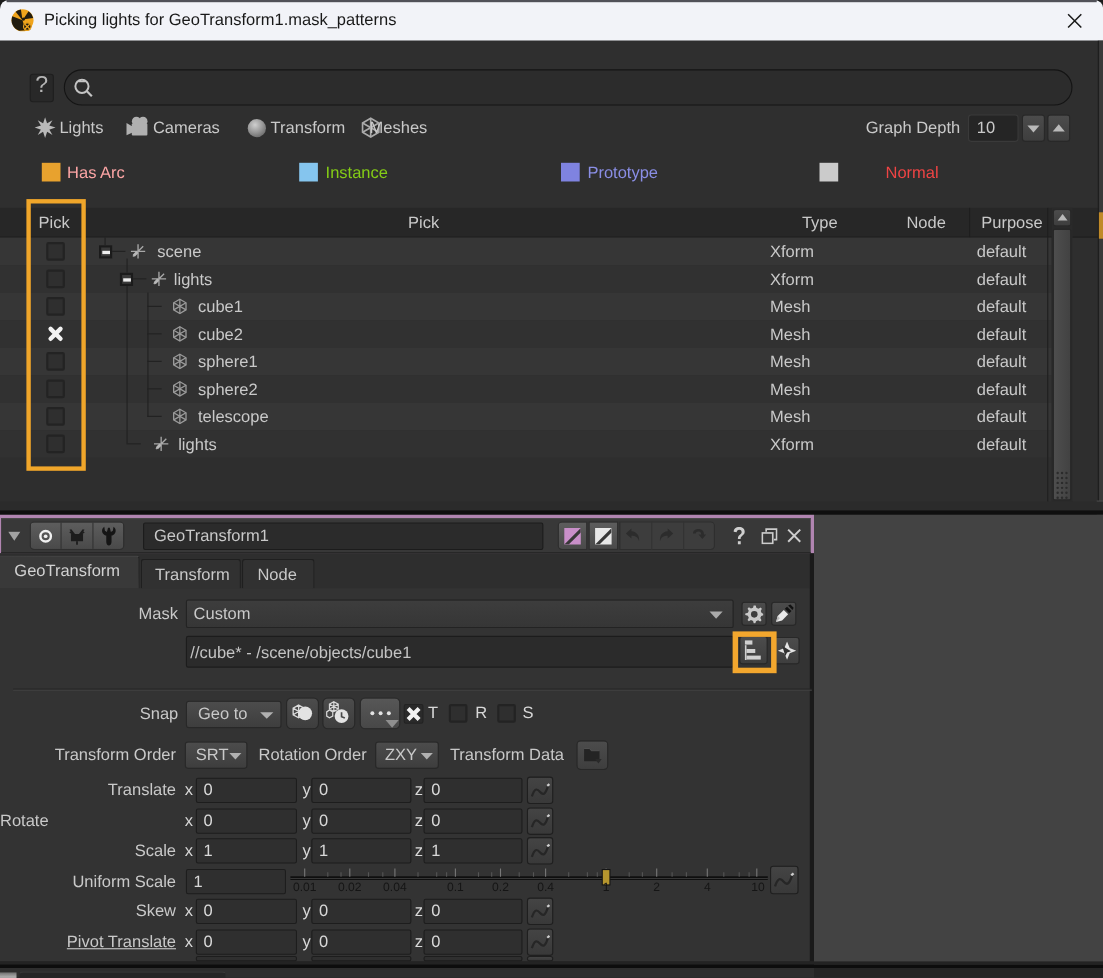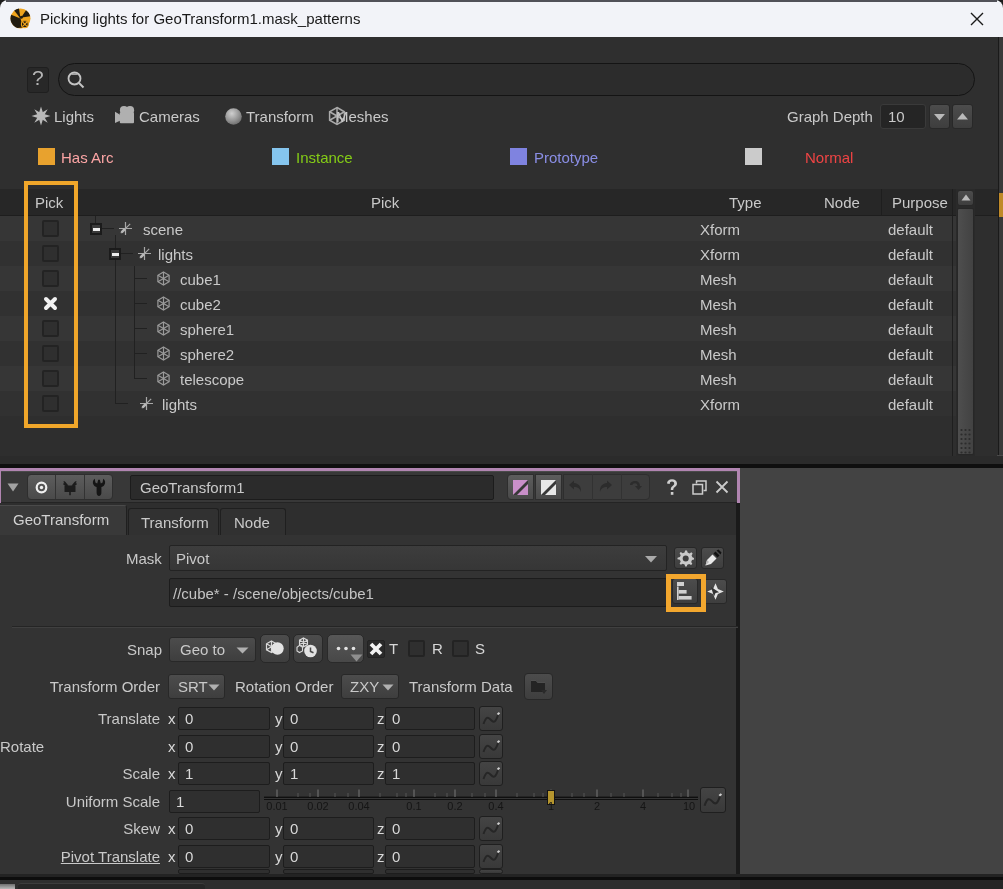--- a/index.html
+++ b/index.html
@@ -336,21 +336,21 @@
 <div class="a" style="left:128px;top:508px;width:91px;height:27px;background:#313131;border:1px solid #1f1f1f;border-bottom:none;border-radius:3px 3px 0 0;box-sizing:border-box;"></div>
 <div class="a" style="left:220px;top:508px;width:66px;height:27px;background:#313131;border:1px solid #1f1f1f;border-bottom:none;border-radius:3px 3px 0 0;box-sizing:border-box;"></div>
 <div class="a" style="left:0;top:505px;width:127px;height:30px;background:#393939;border:1px solid #1f1f1f;border-top:1px solid #4a4a4a;border-bottom:none;border-left:none;border-radius:0 3px 0 0;box-sizing:border-box;"></div>
 <div class="txt a" style="left:13px;top:511px;color:#d2d2d2;">GeoTransform</div>
 <div class="txt a" style="left:141px;top:514px;">Transform</div>
 <div class="txt a" style="left:234px;top:514px;">Node</div>
 <div class="a" style="left:0;top:535px;width:736px;height:339px;background:#333333;"></div>
 
 <div class="txt a" style="left:126px;top:550px;">Mask</div>
 <div class="a" style="left:169px;top:545px;width:498px;height:26px;background:linear-gradient(#3d3d3d,#363636);border:1px solid #232323;border-radius:2px;box-sizing:border-box;"></div>
-<div class="txt a" style="left:176px;top:550px;">Pivot</div>
+<div class="txt a" style="left:176px;top:550px;">Custom</div>
 <svg class="a" style="left:644px;top:555px;" width="14" height="8" viewBox="0 0 14 8">
     <path d="M1 1 L13 1 L7 7.5 Z" fill="#aaaaaa"></path>
   </svg>
 <div class="btn a" style="left:674px;top:547px;width:23px;height:22px;"></div>
 <svg class="a" style="left:677px;top:550px;" width="17" height="17" viewBox="0 0 17 17">
 <g fill="#c9c9c9">
 <path d="M8.5 0.5 L10 0.5 L10.6 2.6 L12.5 3.4 L14.4 2.3 L15.6 3.5 L14.6 5.4 L15.4 7.3 L17 7.9 L17 9.4 L15 10 L14.2 11.9 L15.3 13.8 L14.1 15 L12.2 13.9 L10.3 14.7 L9.7 16.5 L8.2 16.5 L7.6 14.5 L5.7 13.7 L3.8 14.8 L2.6 13.6 L3.7 11.7 L2.9 9.8 L0.5 9.2 L0.5 7.7 L2.9 7.1 L3.7 5.2 L2.6 3.3 L3.8 2.1 L5.7 3.2 L7.6 2.4 L8.1 0.5 Z"></path>
 </g>
 <circle cx="8.7" cy="8.5" r="3" fill="#3e3e3e"></circle>
 </svg>

